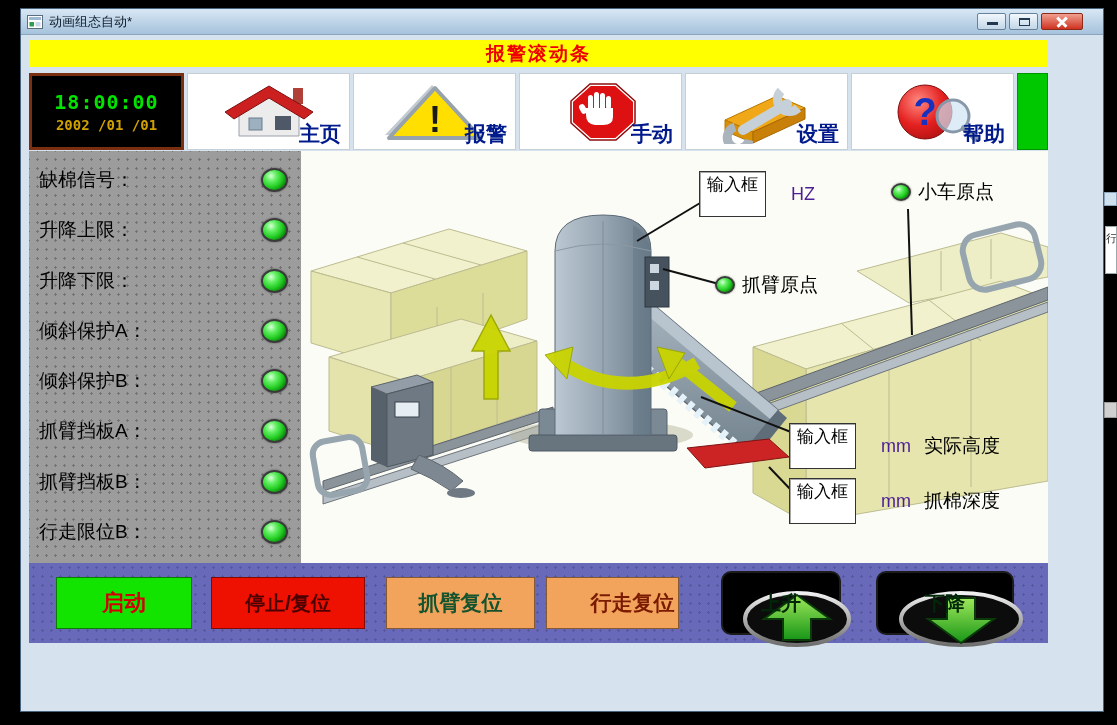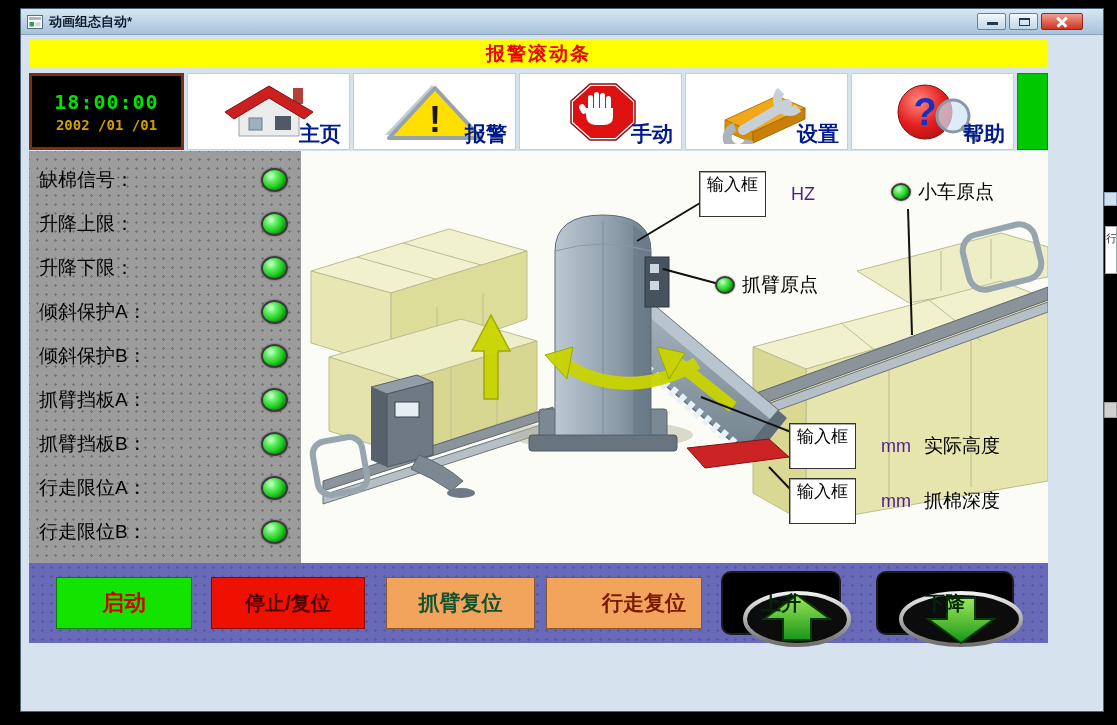--- a/index.html
+++ b/index.html
@@ -14,21 +14,21 @@
   
   .frag { position:absolute; }
   .frag-a { left:1104px; top:192px; width:13px; height:14px; background:#cfe0ee; border:1px solid #8ba4bc; }
   .frag-b { left:1105px; top:226px; width:12px; height:48px; background:#fff; border:1px solid #9aa; font-size:11px; color:#333; text-align:center; padding-top:4px; overflow:hidden; }
   .frag-c { left:1104px; top:402px; width:13px; height:16px; background:#d0d0d0; border:1px solid #999; }
 
   
   .window { position:absolute; left:20px; top:8px; width:1084px; height:704px;
             background:#d6e2ee; border:1px solid #4a637c; }
   .titlebar { height:26px; background:linear-gradient(#d8e7f4,#a6c2dc);
-              display:flex; align-items:center; padding:0 6px; border-bottom:1px solid #8aa4bc;font-weight:bold; }
+              display:flex; align-items:center; padding:0 6px; border-bottom:1px solid #8aa4bc; }
   .app-icon { width:16px; height:14px; margin-right:6px; flex:none; }
   .title { font-size:13px; color:#0d1c2b; white-space:nowrap; }
   .win-buttons { margin-left:auto; display:flex; gap:3px; padding-right:14px; }
   .win-btn { width:29px; height:17px; border:1px solid #68809a; border-radius:2px;
              background:linear-gradient(#f2f8fd,#c2d6e8); position:relative; cursor:pointer; }
   .win-btn.close { width:42px; background:linear-gradient(#f0a090,#cf3220); border-color:#8c2a1a; }
   .glyph-min { position:absolute; left:9px; bottom:4px; width:11px; height:3px; background:#22384e; }
   .glyph-max { position:absolute; left:9px; top:4px; width:11px; height:8px; border:1px solid #22384e; border-top-width:2px; }
   .xbar { position:absolute; left:50%; top:50%; width:13px; height:2.5px; background:#fff; }
   .xbar.a { transform:translate(-50%,-50%) rotate(45deg); }
@@ -81,21 +81,21 @@
   
   .controlbar { position:relative; height:80px;
                 background-color:#6969b9;
                 background-image:radial-gradient(#57579f 1.1px, transparent 1.3px);
                 background-size:9px 9px; }
   .ctl { position:absolute; top:14px; height:52px; border:1px solid rgba(0,0,0,.45);
          font-weight:bold; cursor:pointer; font-family:inherit; }
   .ctl.start  { left:27px;  width:136px; background:#12e400; color:#d40000; font-size:22px; }
   .ctl.stop   { left:182px; width:154px; background:#ee1000; color:#4a0000; font-size:20px; }
   .ctl.arm    { left:357px; width:149px; background:#f2a45c; color:#14532d; font-size:21px; }
-  .ctl.travel { left:517px; width:156px; background:#f2a45c; color:#7a1a00; font-size:21px;padding-left:40px; }
+  .ctl.travel { left:517px; width:133px; background:#f2a45c; color:#7a1a00; font-size:21px;padding-left:40px; }
   .updown { position:absolute; top:8px; height:64px; background:#000; border:2px solid #1c1c1c;
             border-radius:10px; cursor:pointer; padding:16px; }
   .updown.up   { left:692px; width:120px; }
   .updown.down { left:847px; width:138px; }
   .updown svg { display:block; }
   .ud-label { position:absolute; left:50%; top:50%; transform:translate(-50%,-50%);
               font-size:20px; font-weight:bold; color:#002808; z-index:2; white-space:nowrap; }
 </style>
 </head>
 <body>
@@ -242,24 +242,20 @@
             </div>
             <div class="st-row">
               <span class="st-label">抓臂挡板A：</span>
               <span class="led"></span>
             </div>
             <div class="st-row">
               <span class="st-label">抓臂挡板B：</span>
               <span class="led"></span>
             </div>
             <div class="st-row">
-              <span class="st-label">行走限位A：</span>
-              <span class="led"></span>
-            </div>
-            <div class="st-row">
               <span class="st-label">行走限位B：</span>
               <span class="led"></span>
             </div>
           </div>
 
           <div class="image-area">
             <svg viewBox="0 0 747 412" width="747" height="412">
               <defs>
                 <linearGradient id="towerG" x1="0" x2="1" y1="0" y2="0">
                   <stop offset="0" stop-color="#bcc8d2"></stop>

